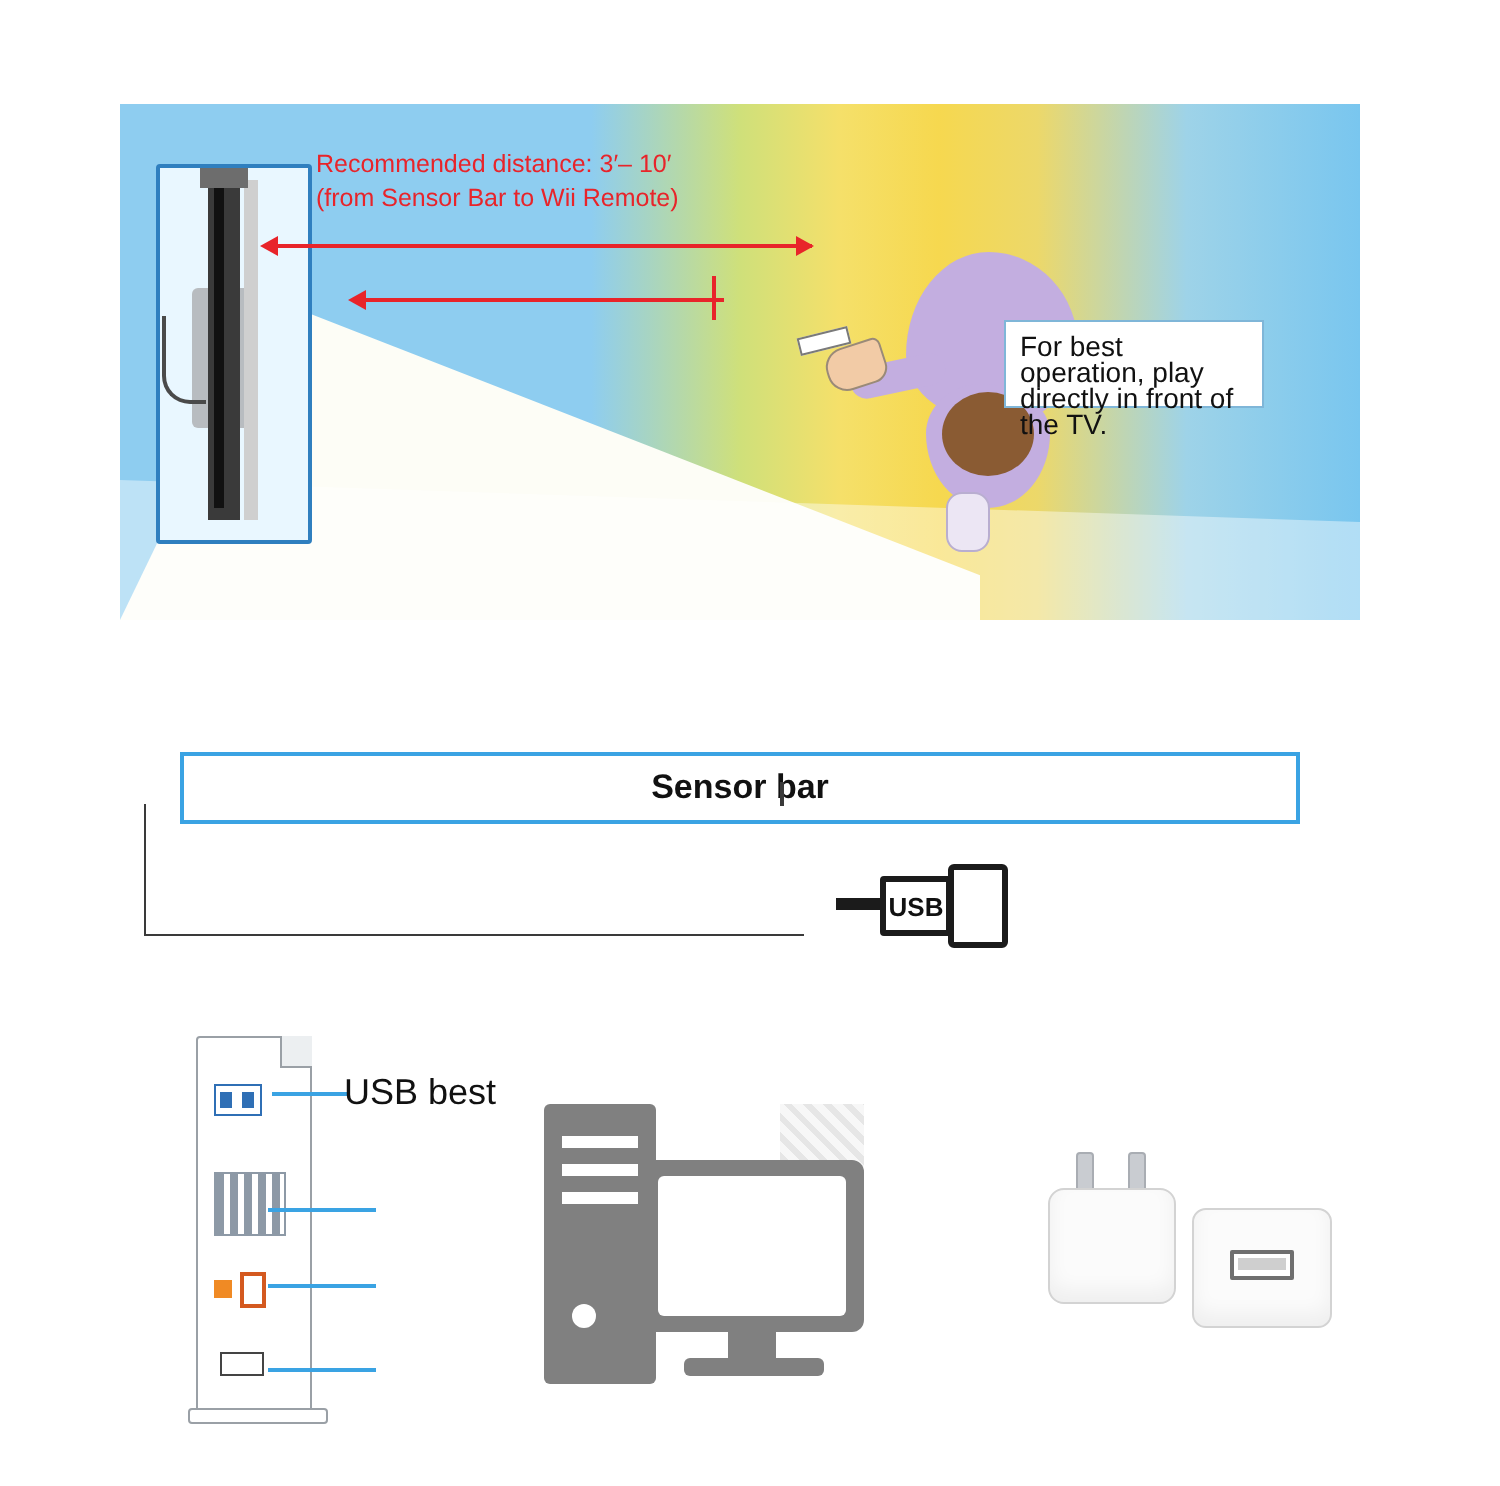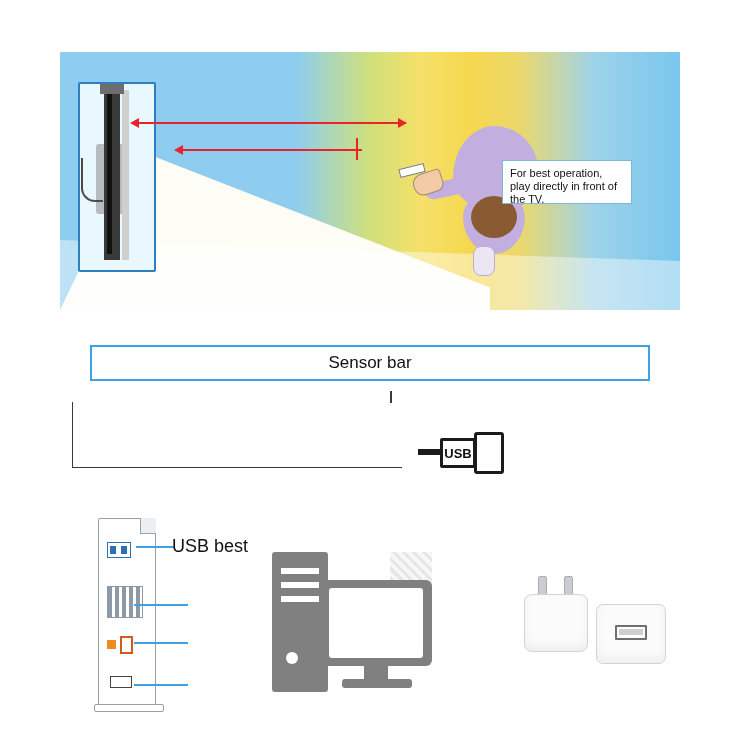--- a/index.html
+++ b/index.html
@@ -124,21 +124,21 @@
     line-height: 23px;
     color: #111;
   }
   #best-op-box {
     position: absolute;
     left: 442px; top: 108px;
     width: 130px; height: 44px;
     background: #ffffff;
     border: 1px solid #7fb6d8;
     padding: 6px 7px;
-    font-size: 11px;
+    font-size: 14px;
     line-height: 13px;
     color: #111;
   }
 
   
   #person { position: absolute; left: 355px; top: 62px; width: 140px; height: 170px; }
   #body-shirt {
     position: absolute; left: 38px; top: 12px;
     width: 86px; height: 86px;
     background: #c3aee0;
@@ -182,27 +182,28 @@
     position: absolute; left: 58px; top: 132px;
     width: 22px; height: 30px;
     background: #ece6f4;
     border: 1px solid #b9aed0;
     border-radius: 8px;
   }
 
   
   #sensorbar-box {
     position: absolute;
-    left: 90px; top: 345px;
+    left: 90px; top: 376px;
     width: 560px; height: 36px;
     border: 2px solid #3aa3e3;
     background: #ffffff;
     display: flex; align-items: center; justify-content: center;
     font-size: 17px;
     color: #111;
+    font-weight: bold;
   }
   #leader-line {
     position: absolute;
     left: 72px; top: 402px;
     width: 330px; height: 66px;
     border-left: 1.5px solid #3a3a3a;
     border-bottom: 1.5px solid #3a3a3a;
   }
   #leader-stub {
     position: absolute;
@@ -406,20 +407,22 @@
 
   <div class="red-arrow-line" style="left:78px; top:70px; width:268px;"></div>
   <div class="red-arrow-head head-left" style="left:70px; top:66px;"></div>
   <div class="red-arrow-head head-right" style="left:338px; top:66px;"></div>
 
   <div class="red-arrow-line" style="left:122px; top:97px; width:180px;"></div>
   <div class="red-arrow-head head-left" style="left:114px; top:93px;"></div>
 
   <div style="position:absolute;left:296px;top:86px;width:2px;height:22px;background:#e8242a;"></div>
 
+  <div id="rec-distance">Recommended distance: 3′– 10′
+(from Sensor Bar to Wii Remote)</div>
 
   <div id="person">
     <div id="body-shirt"></div>
     <div id="body-lower"></div>
     <div id="leg"></div>
     <div id="head"></div>
     <div id="arm"></div>
     <div id="hand"></div>
     <div id="remote"></div>
   </div>

